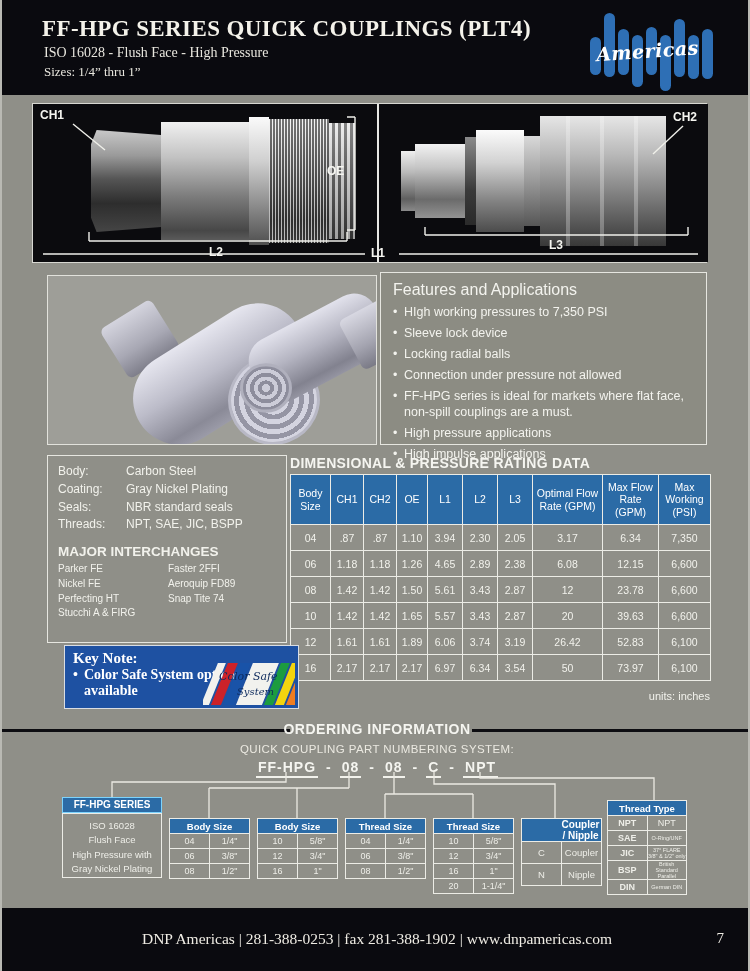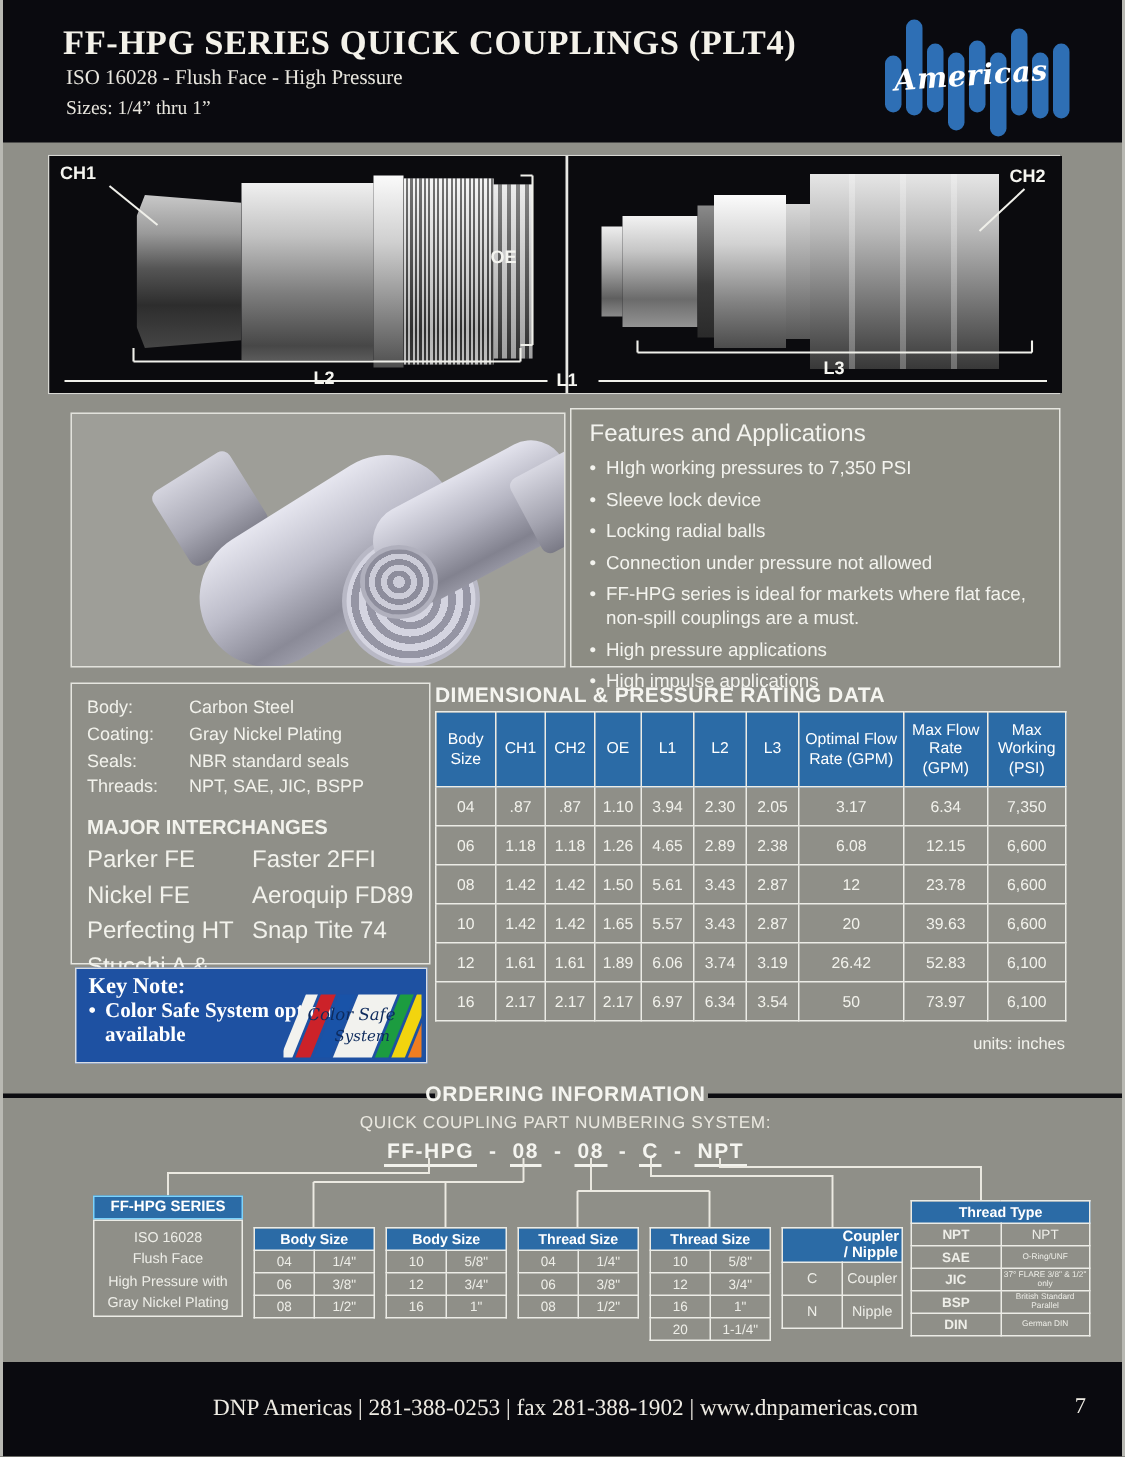--- a/index.html
+++ b/index.html
@@ -44,37 +44,37 @@
   .features h2 { font-size:16px; font-weight:normal; margin-bottom:4px; }
   .bullet { display:flex; font-size:12.5px; line-height:1.28; margin-top:5px; }
   .bullet .mark { width:11px; flex:none; }
 
   
   .materials { position:absolute; left:45px; top:455px; width:240px; height:188px;
     border:1px solid #e6e6e0; padding:7px 10px; color:#f2f2ec; }
   .materials h3 { font-size:13.5px; font-weight:bold; margin-bottom:3px; }
   .mat-row { display:flex; font-size:12px; line-height:1.48; }
   .mat-row .lab { width:68px; flex:none; }
-  .mi-row { display:flex; font-size:16px; line-height:1.48; }
+  .mi-row { display:flex; font-size:10px; line-height:1.48; }
   .mi-row .c1 { width:110px; flex:none; }
   .mi-title { margin-top:10px !important; }
 
   
   .dim-title { position:absolute; left:288px; top:455px; color:#f5f5f0;
     font-size:14px; font-weight:bold; letter-spacing:.3px; }
   .dim-table { position:absolute; left:288px; top:474px; border-collapse:collapse; table-layout:fixed; }
   .dim-table th { background:#2b6ba6; color:#fff; font-weight:normal; font-size:10.5px;
     border:1.5px solid #ecece6; padding:2px 1px; height:50px; line-height:1.2; }
   .dim-table td { color:#f2f2ec; font-size:10.5px; text-align:center;
     border:1.5px solid #ecece6; height:26px; }
   .units { position:absolute; left:600px; top:690px; width:108px; text-align:right;
     color:#f2f2ec; font-size:11px; }
 
   
-  .keynote { position:absolute; left:48px; top:645px; width:235px; height:64px;
+  .keynote { position:absolute; left:62px; top:645px; width:235px; height:64px;
     background:#1e51a2; border:1px solid #d9dde3; padding:4px 8px; color:#fff;
     font-family:"Liberation Serif", serif; font-weight:bold; overflow:hidden; }
   .keynote .kn-title { font-size:15px; }
   .kn-bullet { display:flex; width:190px; font-size:14px; line-height:1.15; }
   .kn-bullet .mark { width:11px; flex:none; }
   .cs-logo { position:absolute; right:3px; bottom:3px; width:92px; height:42px; overflow:hidden; }
   .cs-stripe { position:absolute; top:-6px; height:56px; transform:skewX(-22deg); }
   .cs-text { position:absolute; color:#0d2a5c; font-family:"DejaVu Serif", serif;
     font-style:italic; font-weight:normal; }
 
@@ -528,21 +528,21 @@
           <td style="width:40%">C</td>
           <td>Coupler</td>
         </tr>
     <tr>
           <td>N</td>
           <td>Nipple</td>
         </tr>
   </tbody>
     </table>
 
-  <table class="mini tt" style="left:605px; top:800px; width:120px;">
+  <table class="mini tt" style="left:605px; top:800px; width:80px;">
     <tbody>
         <tr>
           <th colspan="2">Thread Type</th>
         </tr>
     <tr>
           <td class="code" style="width:27%">NPT</td>
           <td>NPT</td>
         </tr>
     <tr>
           <td class="code">SAE</td>

